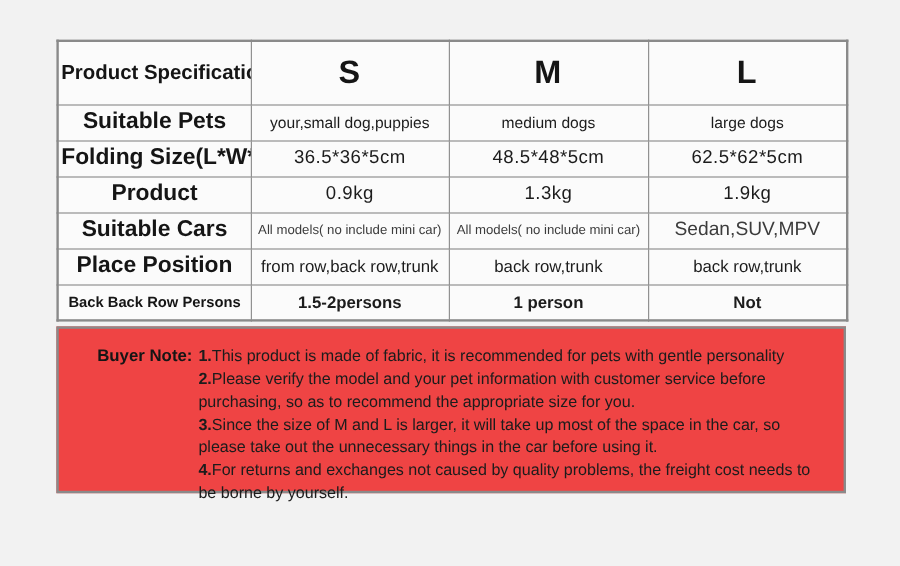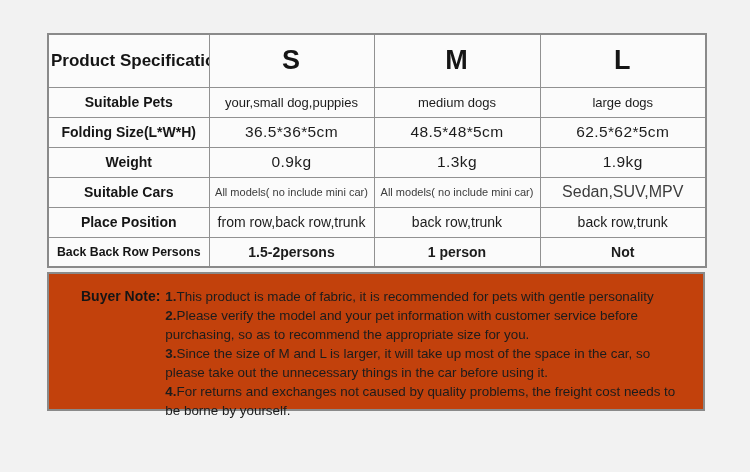--- a/index.html
+++ b/index.html
@@ -37,39 +37,39 @@
     font-size: 17px;
     font-weight: bold;
     line-height: 1.25;
     white-space: normal;
   }
   th.size-head {
     font-size: 27px;
     font-weight: bold;
     letter-spacing: 1px;
   }
-  th.row-label { font-size: 14px; font-weight: bold; }
+  th.row-label { font-size: 19px; font-weight: bold; }
   tr.r-persons th.row-label { font-size: 12.3px; }
 
   td.val { font-size: 13px; color: #1c1c1c; }
   tr.r-pets td.val { font-size: 13px; }
   tr.r-expand td.val, tr.r-fold td.val, tr.r-weight td.val {
     font-size: 15.5px; letter-spacing: 0.4px;
   }
   tr.r-cars td.val { font-size: 11px; color: #3c3c3c; margin-left: 21px; }
   tr.r-cars td.val-l { font-size: 16px; }
   tr.r-place td.val { font-size: 14px; }
   tr.r-persons td.val { font-size: 14px; font-weight: bold; }
 
   .note-box {
     margin-top: 4px;
     width: 658px;
     height: 139px;
     border: 2px solid #8a8a8a;
-    background: #c2410c;
+    background: #ef4444;
     display: flex;
     align-items: flex-start;
     padding: 13px 10px 0 32px;
   }
   .note-label {
     font-size: 14px;
     font-weight: bold;
     line-height: 19px;
     flex: 0 0 auto;
     margin-right: 5px;
@@ -111,21 +111,21 @@
 
 
     <tr class="data-row r-fold">
       <th class="row-label">Folding Size(L*W*H)</th>
       <td class="val">36.5*36*5cm</td>
       <td class="val">48.5*48*5cm</td>
       <td class="val">62.5*62*5cm</td>
     </tr>
 
     <tr class="data-row r-weight">
-      <th class="row-label">Weight</th>
+      <th class="row-label">Product</th>
       <td class="val">0.9kg</td>
       <td class="val">1.3kg</td>
       <td class="val">1.9kg</td>
     </tr>
 
     <tr class="data-row r-cars">
       <th class="row-label">Suitable Cars</th>
       <td class="val">All models( no include mini car)</td>
       <td class="val">All models( no include mini car)</td>
       <td class="val val-l">Sedan,SUV,MPV</td>

